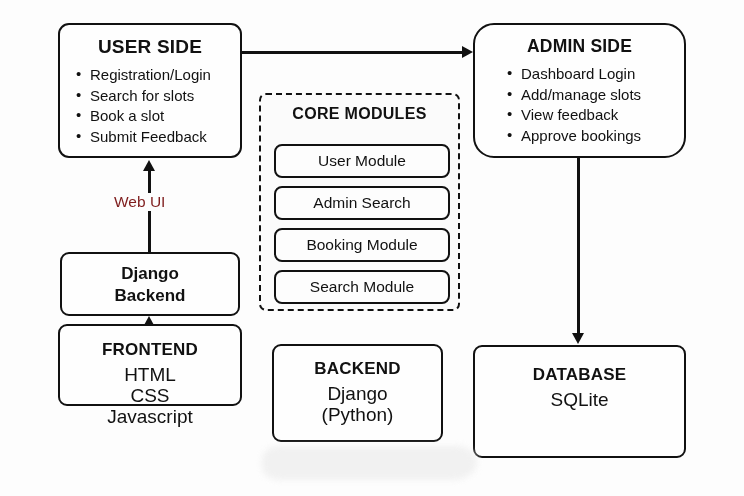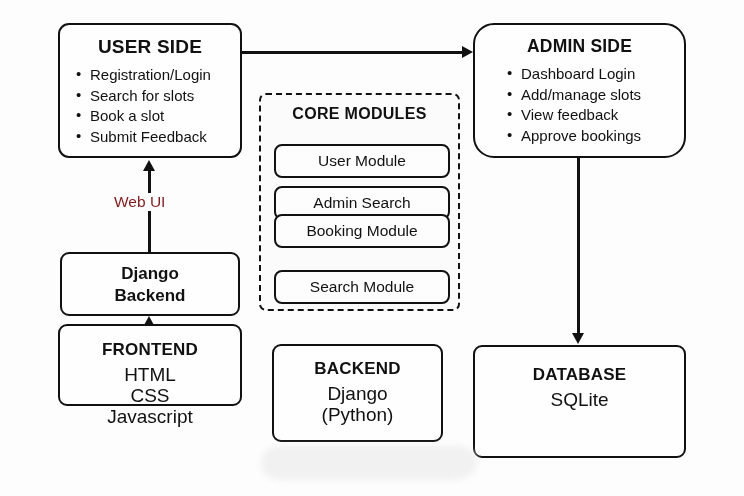--- a/index.html
+++ b/index.html
@@ -107,21 +107,21 @@
     box-sizing: border-box;
     background: #fdfdfd;
     border: 2.5px solid #111111;
     border-radius: 8px;
     font-size: 15.5px;
     line-height: 30px;
     text-align: center;
   }
   #module-0 { top: 49px; }
   #module-1 { top: 91px; }
-  #module-2 { top: 119px; }
+  #module-2 { top: 133px; }
   #module-3 { top: 175px; }
 
   
   #django-backend {
     left: 60px;
     top: 252px;
     width: 180px;
     height: 64px;
   }
   #django-backend .stack {

